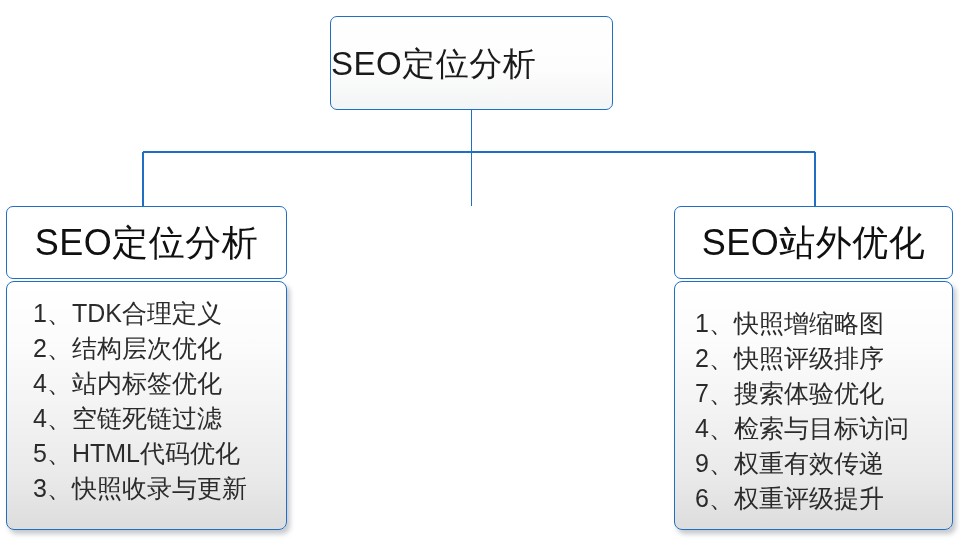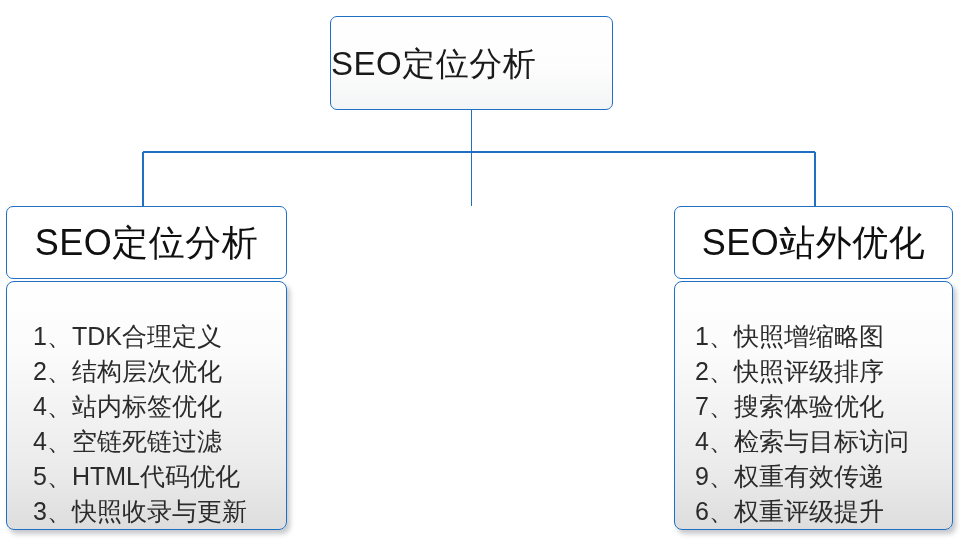--- a/index.html
+++ b/index.html
@@ -80,21 +80,20 @@
     margin-top: 2px;
     height: 249px;
     background: linear-gradient(to bottom, #ffffff 0%, #fbfbfb 28%, #eaeaea 78%, #dddddd 100%);
     border: 1.4px solid #1f6fc4;
     border-radius: 8px;
     box-shadow: 3px 4px 5px rgba(120,125,132,0.42);
     padding: 14px 0 0 0;
     display: flex;
     flex-direction: column;
     align-items: center;
-    justify-content: flex-end;
   }
 
   .branch-list {
     list-style: none;
     width: 100%;
   }
 
   .branch-list li {
     font-size: 25px;
     color: #2b2b2b;

